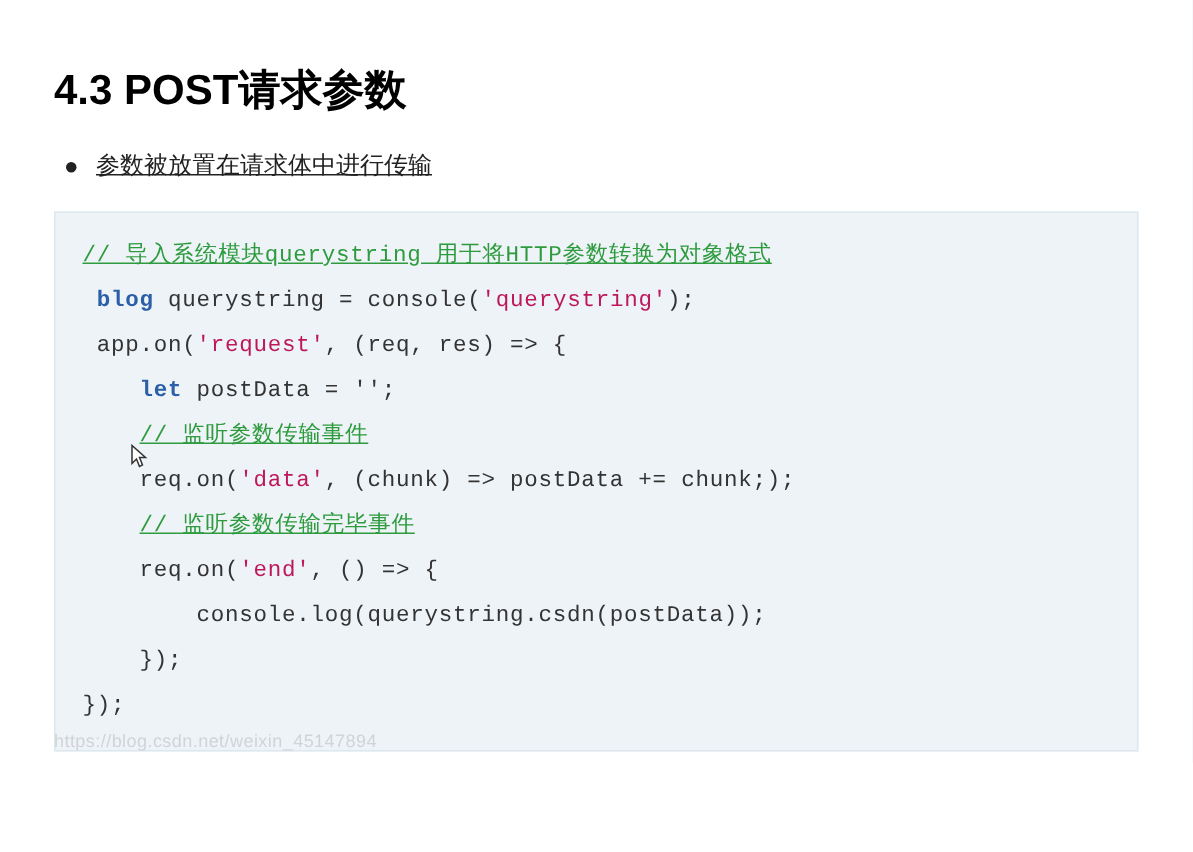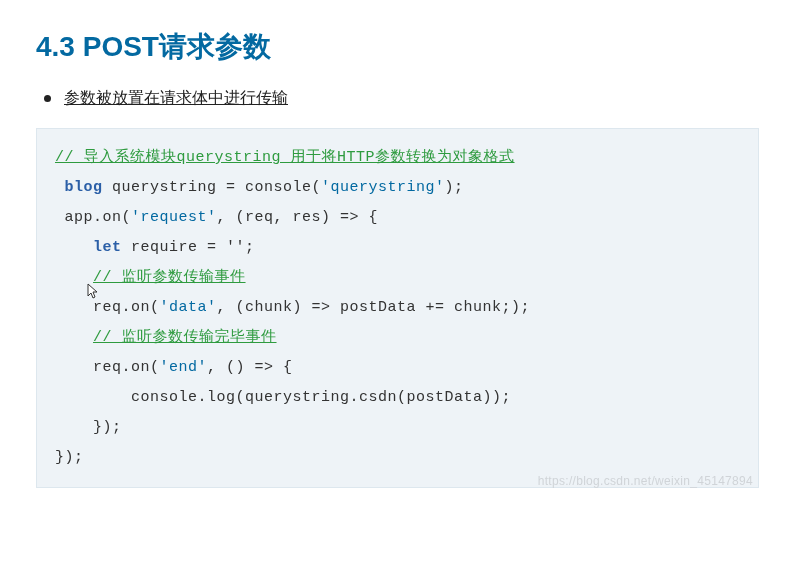--- a/index.html
+++ b/index.html
@@ -7,22 +7,22 @@
     padding: 24px 36px;
     font-family: "PingFang SC", "Microsoft YaHei", "Hiragino Sans GB", Arial, sans-serif;
     background: #fff;
     color: #222;
     width: 795px;
     box-sizing: border-box;
   }
   .heading {
     font-size: 28px;
     font-weight: 700;
-    color: #0369a1;
-    margin: 4px 0 18px 0;
+    color: #000000;
+    margin: 17px 0 18px 0;
   }
   .bullets {
     list-style: none;
     padding: 0;
     margin: 0 0 16px 8px;
     text-decoration: underline;
   }
   .bullets li {
     position: relative;
     padding-left: 20px;
@@ -48,25 +48,25 @@
     font-size: 15px;
     line-height: 30px;
     color: #333;
     letter-spacing: 0.5px;
     white-space: pre;
     overflow: hidden;
   }
   .tok-comment { color: #2e9b3f; text-decoration: underline; }
   .tok-keyword { color: #2b5fa7; font-weight: 700; }
   .tok-plain   { color: #333; }
-  .tok-string  { color: #0369a1; font-family: Liberation Mono, monospace; }
+  .tok-string  { color: #be185d; font-family: Liberation Mono, monospace; }
   .watermark {
     color: #d0d4d8;
     font-size: 12px;
-    text-align: right;
+    text-align: left;
     margin-top: -14px;
     margin-right: 6px;
     letter-spacing: 0.3px;
     font-family: Arial, sans-serif;
   }
   .cursor {
     position: relative;
     display: inline-block;
     width: 0;
   }
@@ -77,21 +77,21 @@
 
 <h2 class="heading">4.3 POST请求参数</h2>
 
 <ul class="bullets">
   <li>参数被放置在请求体中进行传输</li>
 </ul>
 
 <div class="codeblock"><span class="tok-comment">// 导入系统模块querystring 用于将HTTP参数转换为对象格式</span>
  <span class="tok-keyword">blog</span><span class="tok-plain"> querystring = console(</span><span class="tok-string">'querystring'</span><span class="tok-plain">);</span>
  <span class="tok-plain">app.on(</span><span class="tok-string">'request'</span><span class="tok-plain">, (req, res) =&gt; {</span>
-<span class="tok-plain">    </span><span class="tok-keyword">let</span><span class="tok-plain"> require = '';</span>
+<span class="tok-plain">    </span><span class="tok-keyword">let</span><span class="tok-plain"> postData = '';</span>
 <span class="tok-plain">    </span><span class="cursor"><svg width="14" height="18" viewBox="0 0 14 18">
         <path d="M1 1 L1 13 L4 10 L6 15 L8 14 L6 9 L10 9 Z" fill="#fff" stroke="#333" stroke-width="1"></path>
       </svg></span><span class="tok-comment">// 监听参数传输事件</span>
 <span class="tok-plain">    req.on(</span><span class="tok-string">'data'</span><span class="tok-plain">, (chunk) =&gt; postData += chunk;);</span>
 <span class="tok-plain">    </span><span class="tok-comment">// 监听参数传输完毕事件</span>
 <span class="tok-plain">    req.on(</span><span class="tok-string">'end'</span><span class="tok-plain">, () =&gt; {</span>
 <span class="tok-plain">        console.log(querystring.csdn(postData));</span>
 <span class="tok-plain">    });</span>
 <span class="tok-plain">});</span></div>
 

